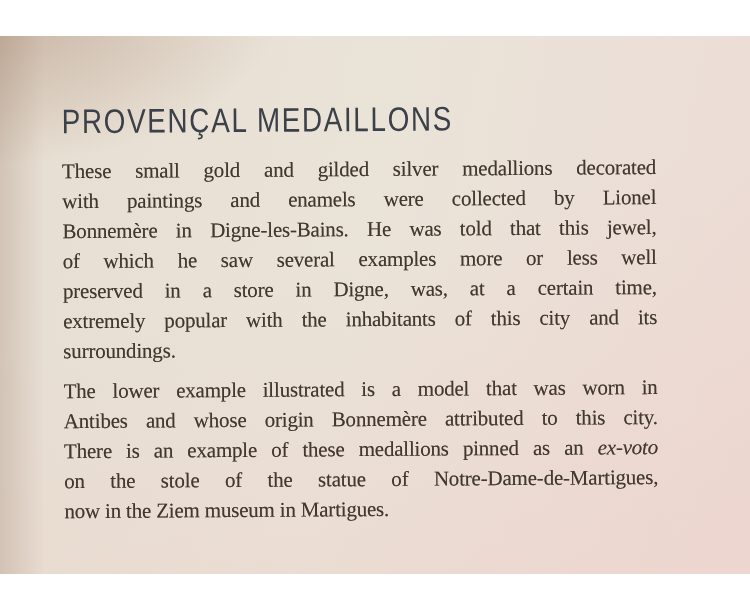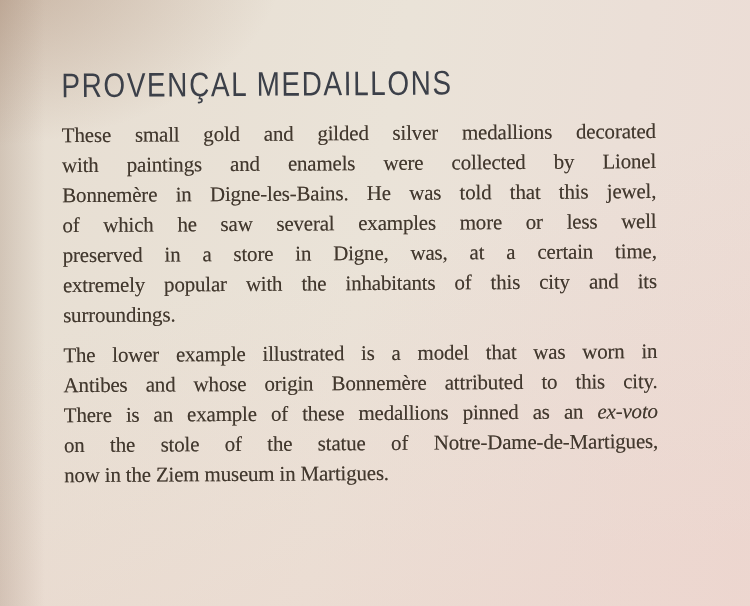--- a/index.html
+++ b/index.html
@@ -1,27 +1,28 @@
 <!DOCTYPE html>
 <html><head>
 <meta charset="utf-8">
 <style>
   html, body { margin: 0; padding: 0; }
 
   .page {
     position: relative;
     width: 750px;
-    height: 606px;
+    height: 538px;
     overflow: hidden;
     
     background-image:
       radial-gradient(ellipse 58% 42% at -4% -6%, rgba(148,110,84,0.42), rgba(148,110,84,0) 72%),
       linear-gradient(to right, rgba(124,92,70,0.20) 0%, rgba(124,92,70,0) 6%),
       linear-gradient(163deg, rgba(236,231,222,0) 42%, rgba(238,201,194,0.30) 92%),
       linear-gradient(100deg, #e7ded2 0%, #eae3d8 48%, #ebdfd7 76%, #ecdcd5 100%);
+    margin-top: 36px;
   }
 
   .sheet {
     position: absolute;
     inset: 0;
     transform: rotate(-0.4deg);
     transform-origin: 50% 50%;
   }
 
   .title {

